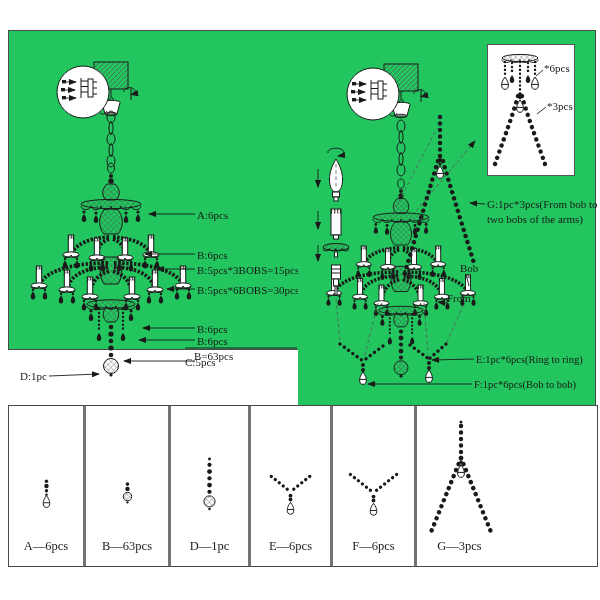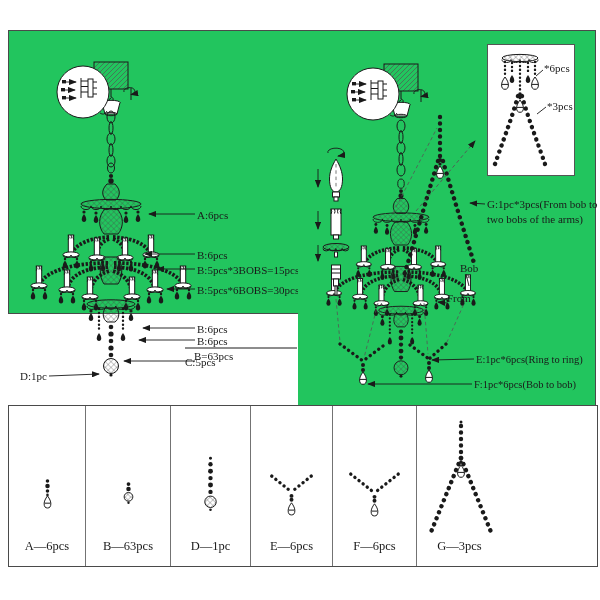--- a/index.html
+++ b/index.html
@@ -1,30 +1,30 @@
 <!DOCTYPE html>
 <html><head>
 <meta charset="utf-8">
 <style>
   html,body{margin:0;padding:0;background:#ffffff;}
   .sheet{
     position:relative;width:600px;height:600px;background:#fff;
     font-family:"Liberation Serif", serif;color:#1a1a1a;overflow:hidden;
   }
   .panel{position:absolute;border:1px solid #4a4a4a;background:#22c55e;box-sizing:border-box;}
-  #panel-left{left:8px;top:30px;width:291px;height:284px;}
+  #panel-left{left:8px;top:30px;width:291px;height:320px;}
   #panel-right{left:298px;top:30px;width:298px;height:376px;border-left:none;}
   .panel svg.diagram{position:absolute;left:0;top:0;}
   .lbl{position:absolute;font-size:11px;line-height:1.1;white-space:nowrap;}
   .lbl.small{font-size:10.5px;text-align:center;}
   .parts-row{
     position:absolute;left:8px;top:405px;width:590px;height:162px;
     display:flex;border:1px solid #4a4a4a;box-sizing:border-box;background:#fff;
   }
-  .cell{position:relative;border-right:1px solid #737373;box-sizing:border-box;height:100%;}
+  .cell{position:relative;border-right:3px solid #737373;box-sizing:border-box;height:100%;}
   .cell:last-child{border-right:none;font-family:Liberation Serif, serif;}
   .cell svg{position:absolute;left:0;top:0;width:100%;height:100%;}
   .plbl{position:absolute;left:0;right:0;bottom:12px;text-align:center;font-size:12.5px;}
   
   .ln{fill:none;stroke:#1a1a1a;stroke-width:1;}
   .aln{fill:none;stroke:#1a1a1a;stroke-width:0.9;}
   .lnw{fill:#ffffff;stroke:#1a1a1a;stroke-width:1;}
   .xhs{fill:url(#xh);stroke:#1a1a1a;stroke-width:1;}
   .fl{fill:#1a1a1a;stroke:none;}
   .beads{fill:none;stroke:#1a1a1a;stroke-width:3.4;stroke-linecap:round;stroke-dasharray:0.1 5.2;}

